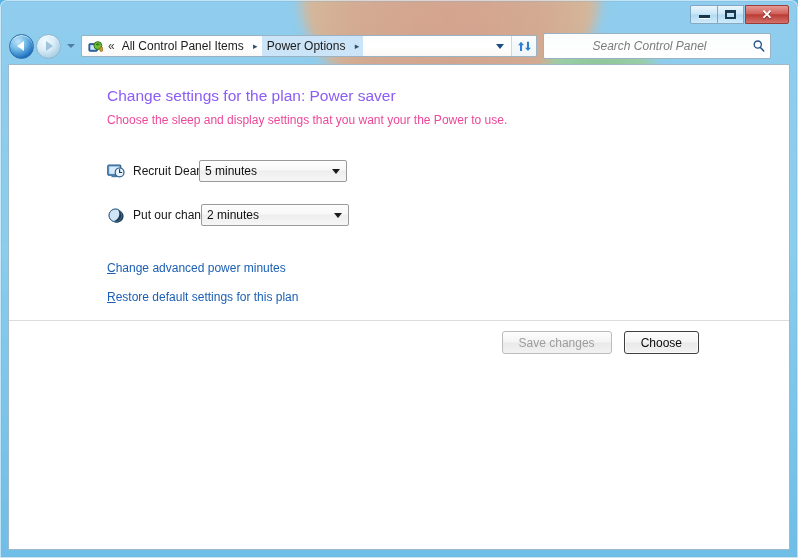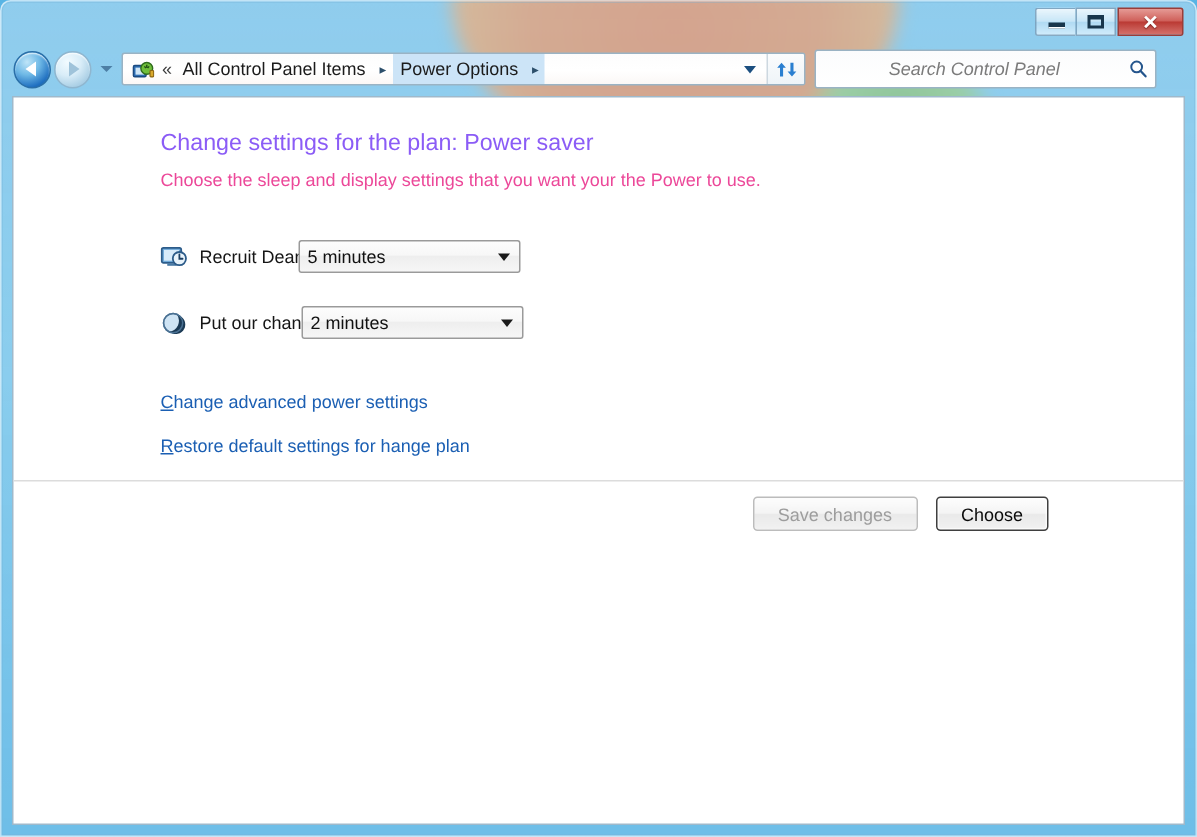--- a/index.html
+++ b/index.html
@@ -498,22 +498,22 @@
         </span>
         <span class="row-label">Put  our chances to sleep:</span>
       </div>
       <div class="combo" id="combo-sleep" style="top:139px;">
         <span class="combo-value">2 minutes</span>
         <span class="combo-arrow">
           <span class="tri-down-black"></span>
         </span>
       </div>
 
-      <div class="link" id="link-advanced"><span class="accel">C</span><span>hange advanced power settings</span></div>
-      <div class="link" id="link-restore"><span class="accel">R</span><span>estore default settings for hange plan</span></div>
+      <div class="link" id="link-advanced"><span class="accel">C</span><span>hange advanced power minutes</span></div>
+      <div class="link" id="link-restore"><span class="accel">R</span><span>estore default settings for this plan</span></div>
 
       <div id="divider"></div>
 
       <div id="button-bar">
         <div class="pushbtn disabled">Save changes</div>
         <div class="pushbtn default">Choose</div>
       </div>
 
     </div>
   </div>

